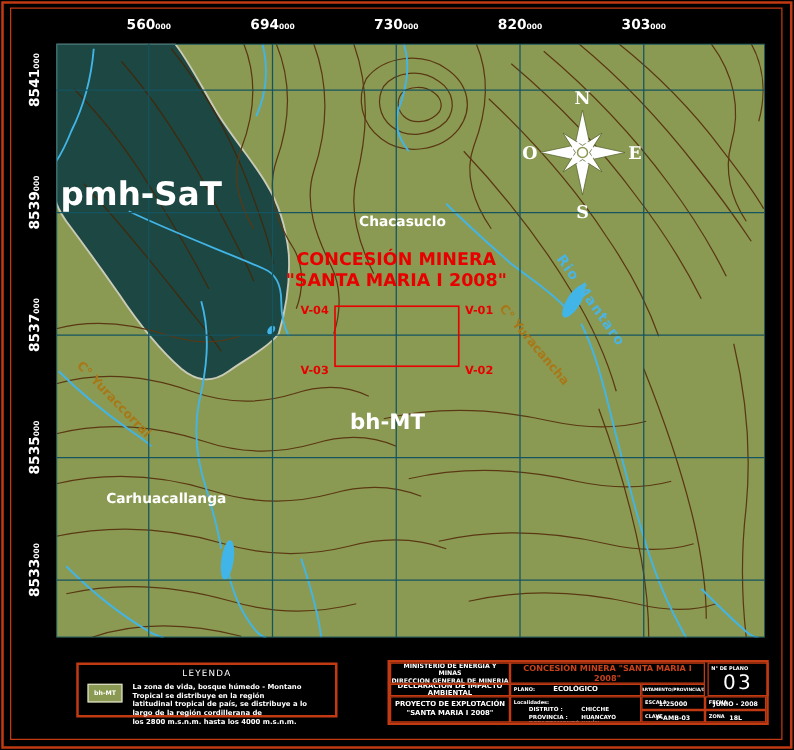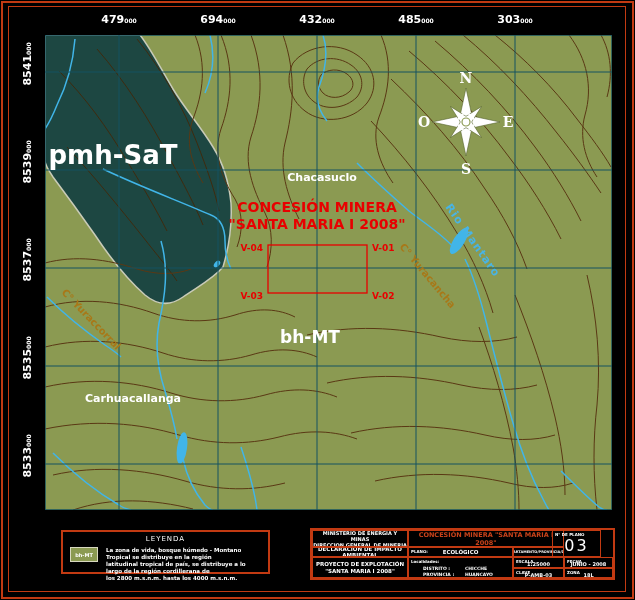--- a/index.html
+++ b/index.html
@@ -39,24 +39,24 @@
   .loc-wrap{position:absolute;left:14px;top:8px;text-align:left;}
   .loc-row{font-size:4.5px;font-weight:bold;line-height:5.5px;white-space:nowrap;}
   .loc-row .ll{display:inline-block;width:42px;}
 </style>
 </head>
 <body>
 
 <div class="frame-outer"></div>
 <div class="frame-inner"></div>
 
-<div class="coord tc" style="left:89px"><span>479</span><span class="sub">000</span></div>
+<div class="coord tc" style="left:89px"><span>560</span><span class="sub">000</span></div>
 <div class="coord tc" style="left:188px"><span>694</span><span class="sub">000</span></div>
-<div class="coord tc" style="left:287px"><span>432</span><span class="sub">000</span></div>
-<div class="coord tc" style="left:386px"><span>485</span><span class="sub">000</span></div>
+<div class="coord tc" style="left:287px"><span>730</span><span class="sub">000</span></div>
+<div class="coord tc" style="left:386px"><span>820</span><span class="sub">000</span></div>
 <div class="coord tc" style="left:485px"><span>303</span><span class="sub">000</span></div>
 
 <div class="coord lc" style="top:57px"><span>8541</span><span class="sub">000</span></div>
 <div class="coord lc" style="top:155px"><span>8539</span><span class="sub">000</span></div>
 <div class="coord lc" style="top:253px"><span>8537</span><span class="sub">000</span></div>
 <div class="coord lc" style="top:351px"><span>8535</span><span class="sub">000</span></div>
 <div class="coord lc" style="top:449px"><span>8533</span><span class="sub">000</span></div>
 
 <svg class="map" viewBox="0 0 567 475">
   <rect x="0" y="0" width="567" height="475" fill="#8b9a52"></rect>
@@ -219,21 +219,21 @@
     </div>
   </div>
   <div class="cell" style="left:201px;top:27px;width:51px;height:11px">
     <div class="tag">ESCALA</div>
     <div class="v5" style="margin-top:3px">1:25000</div>
   </div>
   <div class="cell" style="left:201px;top:38px;width:51px;height:10px">
     <div class="tag">CLAVE</div>
     <div class="v5" style="margin-top:3px">P-AMB-03</div>
   </div>
-  <div class="cell" style="left:240px;top:0;width:49px;height:27px">
+  <div class="cell" style="left:254px;top:0;width:49px;height:27px">
     <div class="tag">N° DE PLANO</div>
     <div class="sheetno">03</div>
   </div>
   <div class="cell" style="left:252px;top:27px;width:49px;height:11px">
     <div class="tag">FECHA</div>
     <div class="v5" style="margin-top:3px">JUNIO - 2008</div>
   </div>
   <div class="cell" style="left:252px;top:38px;width:49px;height:10px">
     <div class="tag">ZONA</div>
     <div class="v5" style="margin-top:3px">18L</div>

